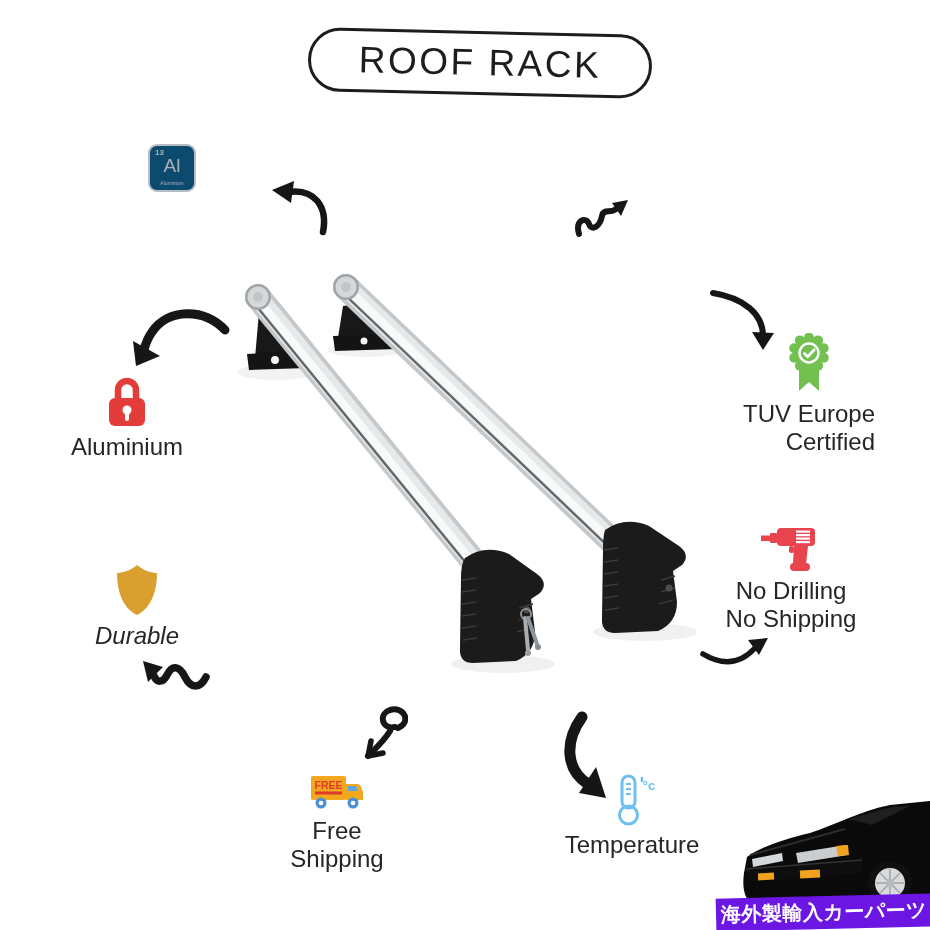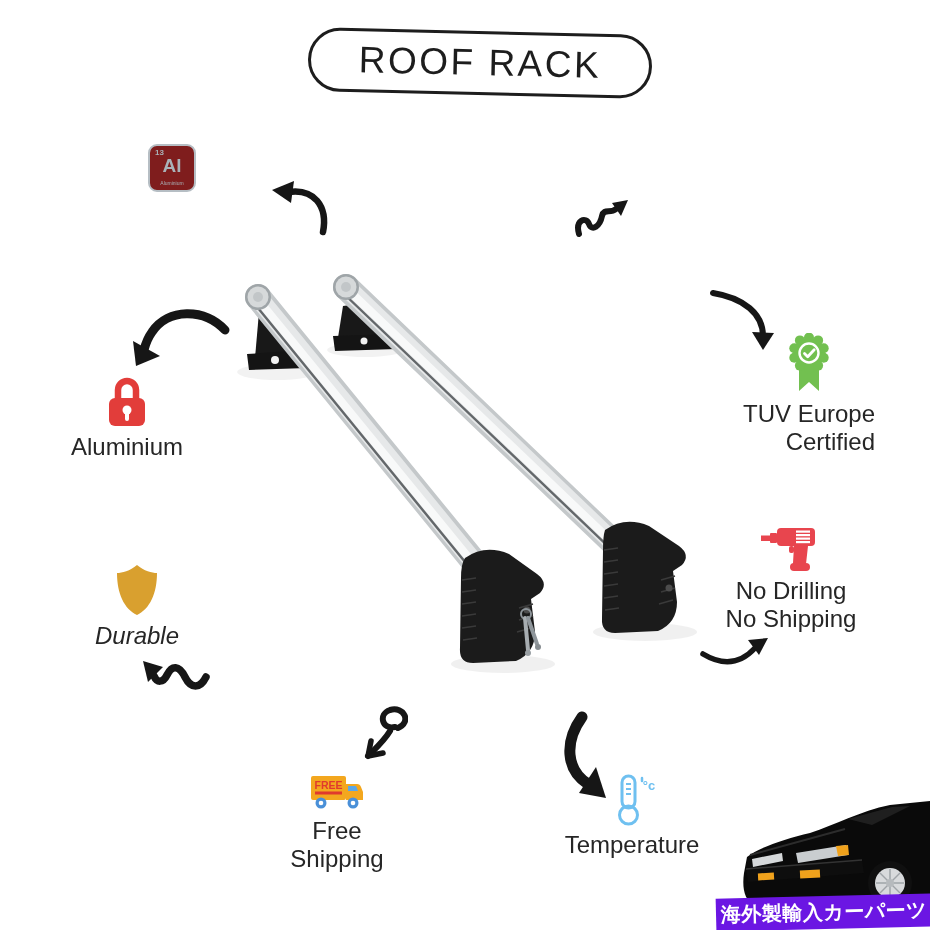--- a/index.html
+++ b/index.html
@@ -13,23 +13,23 @@
     justify-content:center;transform:rotate(1.3deg);background:#fff;}
   .title-text{font-size:37px;letter-spacing:2.5px;color:#1d1d1d;font-weight:500;white-space:nowrap;}
 
   
   .feature{position:absolute;display:flex;flex-direction:column;align-items:center;text-align:center;}
   .feature .label{font-size:24px;font-weight:500;line-height:28px;color:#262626;margin-top:5px;white-space:nowrap;}
   .feature .label .line{display:block;}
 
   
   .element-tile{width:48px;height:48px;border:2.5px solid #b6bec4;border-radius:9px;
-    position:relative;color:#a9b2b8;background:#7f1d1d;box-sizing:border-box;}
+    position:relative;color:#a9b2b8;background:#0c4a6e;box-sizing:border-box;}
   .el-num{position:absolute;top:2px;left:5px;font-size:8px;font-weight:bold;}
-  .el-sym{position:absolute;top:9px;left:0;right:0;text-align:center;font-size:19px;font-weight:bold;letter-spacing:0;}
+  .el-sym{position:absolute;top:9px;left:0;right:0;text-align:center;font-size:19px;font-weight:normal;letter-spacing:0;}
   .el-name{position:absolute;bottom:4px;left:0;right:0;text-align:center;font-size:5px;letter-spacing:0;}
 
   #f-aluminium{left:62px;top:144px;width:220px;}
   #f-fitment{left:626px;top:118px;width:180px;}
   #f-lockable{left:47px;top:374px;width:160px;}
   #f-tuv{left:719px;top:333px;width:180px;text-align:right;}
   #f-drill{left:691px;top:520px;width:200px;}
   #f-durable{left:57px;top:563px;width:160px;font-style:italic;}
   #f-freeship{left:247px;top:772px;width:180px;}
   #f-temp{left:532px;top:774px;width:200px;}

